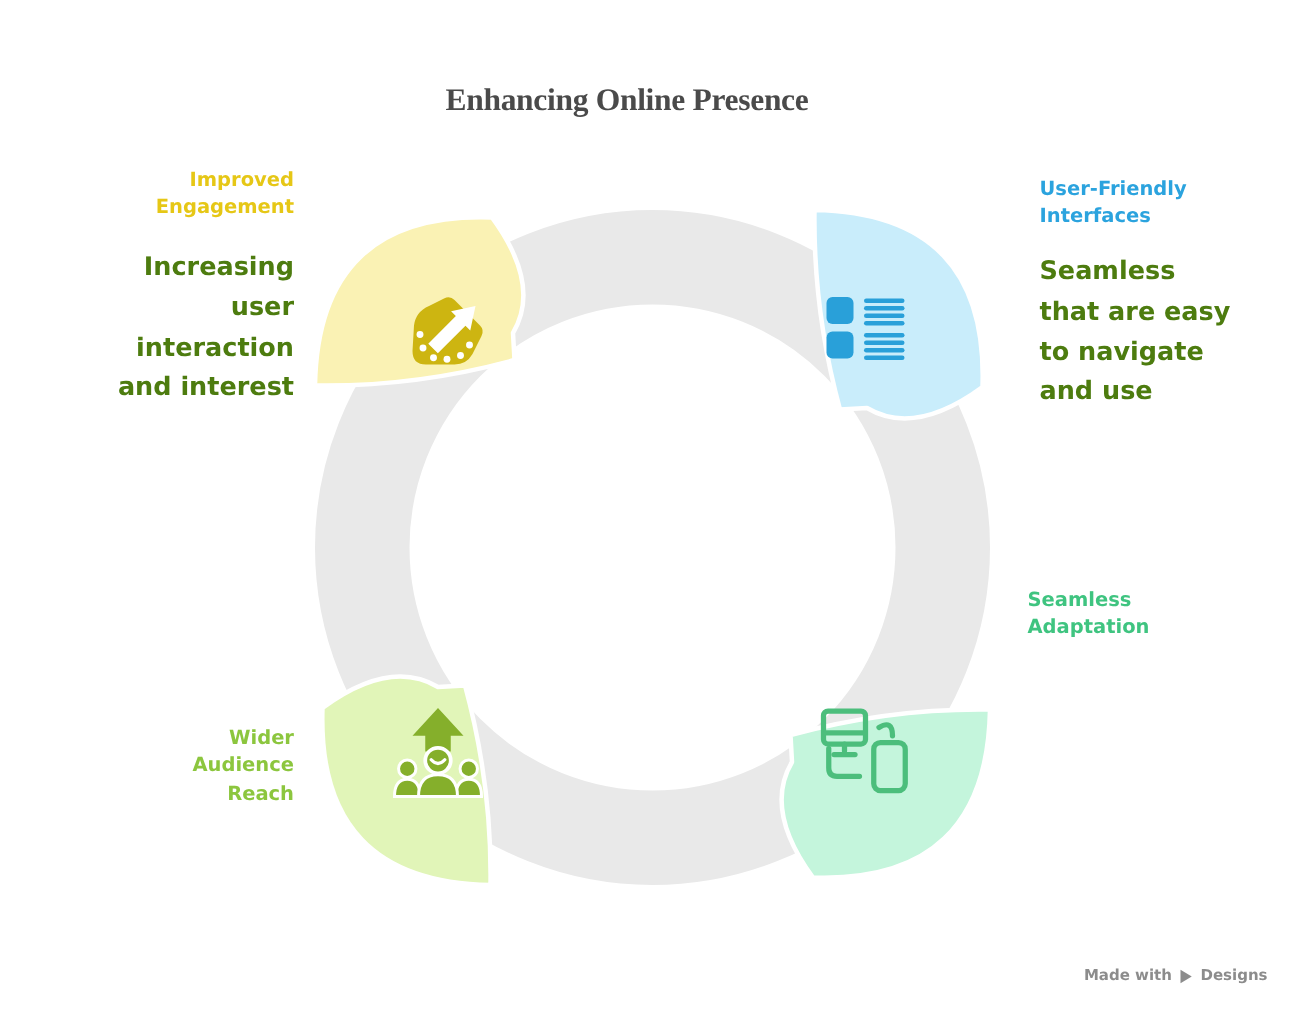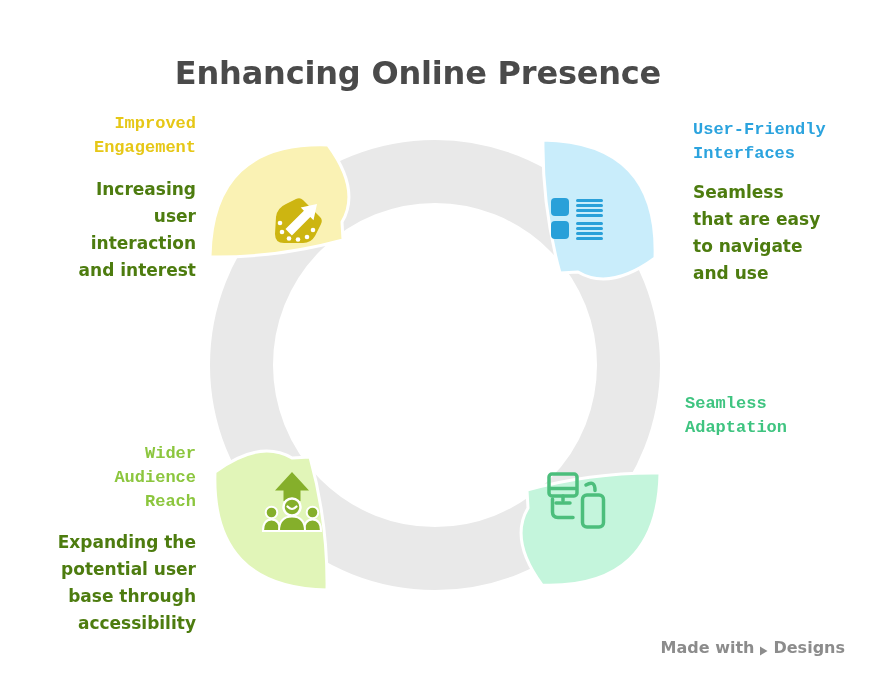--- a/index.html
+++ b/index.html
@@ -3,40 +3,40 @@
 <meta charset="utf-8">
 <style>
   html,body{margin:0;padding:0;}
   body{
     width:870px;height:674px;position:relative;overflow:hidden;
     background:#ffffff;
     font-family:"DejaVu Sans","Liberation Sans",sans-serif;
   }
   .title{
     position:absolute;top:54px;left:0;width:836px;text-align:center;
-    font-size:32px;font-weight:700;color:#4a4a4a;letter-spacing:-0.2px;
+    font-size:21px;font-weight:700;color:#4a4a4a;letter-spacing:-0.2px;font-family:Liberation Serif, serif;
   }
   .diagram{position:absolute;left:160px;top:90px;}
   .section-block{position:absolute;}
   .align-right{text-align:right;}
   .align-left{text-align:left;margin-left:17px;}
-  .section-heading{font-size:17px;font-weight:700;line-height:1.42;font-family:Liberation Mono, monospace;}
+  .section-heading{font-size:13px;font-weight:700;line-height:1.42;}
   .section-desc{font-size:17px;font-weight:700;line-height:1.58;color:#4d7c0f;}
   .s1 .section-heading{width:120px;margin-left:auto;}
   .s1 .section-desc{width:118px;margin-left:auto;margin-top:16px;}
   .s2 .section-heading{width:160px;}
   .s2 .section-desc{width:128px;margin-top:13px;}
   .s3 .section-heading{width:130px;}
   .s3 .section-desc{width:142px;margin-top:15px;}
   .s4 .section-heading{width:100px;margin-left:auto;}
   .s4 .section-desc{width:148px;margin-left:auto;margin-top:15px;}
   .footer{
     position:absolute;right:25px;bottom:17px;
-    display:flex;align-items:flex-end;gap:4px;
-    font-size:16px;font-weight:700;color:#8c8c8c;
+    display:flex;align-items:flex-start;gap:4px;
+    font-size:10px;font-weight:700;color:#8c8c8c;
   }
 </style>
 </head>
 <body>
 
 <div class="title">Enhancing Online Presence</div>
 
 <svg class="diagram" width="550" height="550" viewBox="0 0 550 550">
 
   <circle cx="275" cy="275" r="193.5" fill="none" stroke-width="63" stroke="#E9E9E9"></circle>
@@ -102,23 +102,22 @@
 
 <div class="section-block s2 align-left" style="left:676px;top:118px;width:180px;">
   <div class="section-heading" style="color: rgb(43, 163, 222);">User-Friendly Interfaces</div>
   <div class="section-desc">Seamless that are easy to navigate and use</div>
 </div>
 
 <div class="section-block s3 align-left" style="left:668px;top:392px;width:180px;">
   <div class="section-heading" style="color: rgb(63, 196, 128);">Seamless Adaptation</div>
 </div>
 
-<div class="section-block s4 align-right" style="right:674px;top:442px;width:160px;">
+<div class="section-block s4 align-right" style="right:674px;top:484px;width:160px;">
   <div class="section-heading" style="color: rgb(140, 198, 62);">Wider Audience Reach</div>
-  <div class="section-desc">Expanding the potential user base through accessibility</div>
 </div>
 
 <div class="footer">
   <span>Made with</span>
   <svg width="11" height="12" viewBox="0 0 11 12">
     <path d="M2,1.5 L9.5,6 L2,10.5 Z" fill="#8c8c8c"></path>
   </svg>
   <span>Designs</span>
 </div>
 

